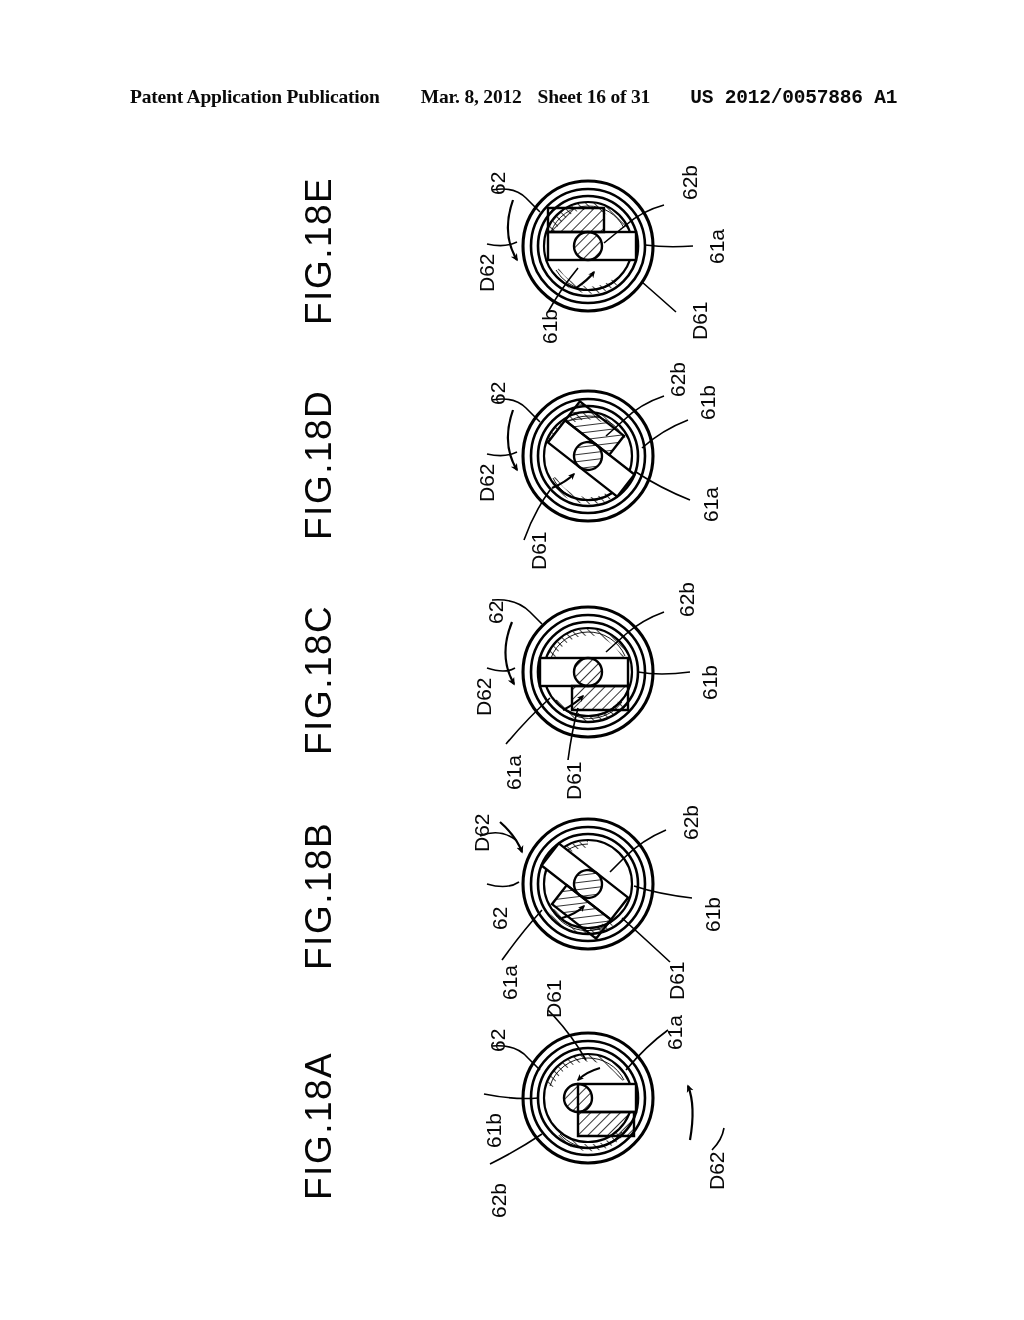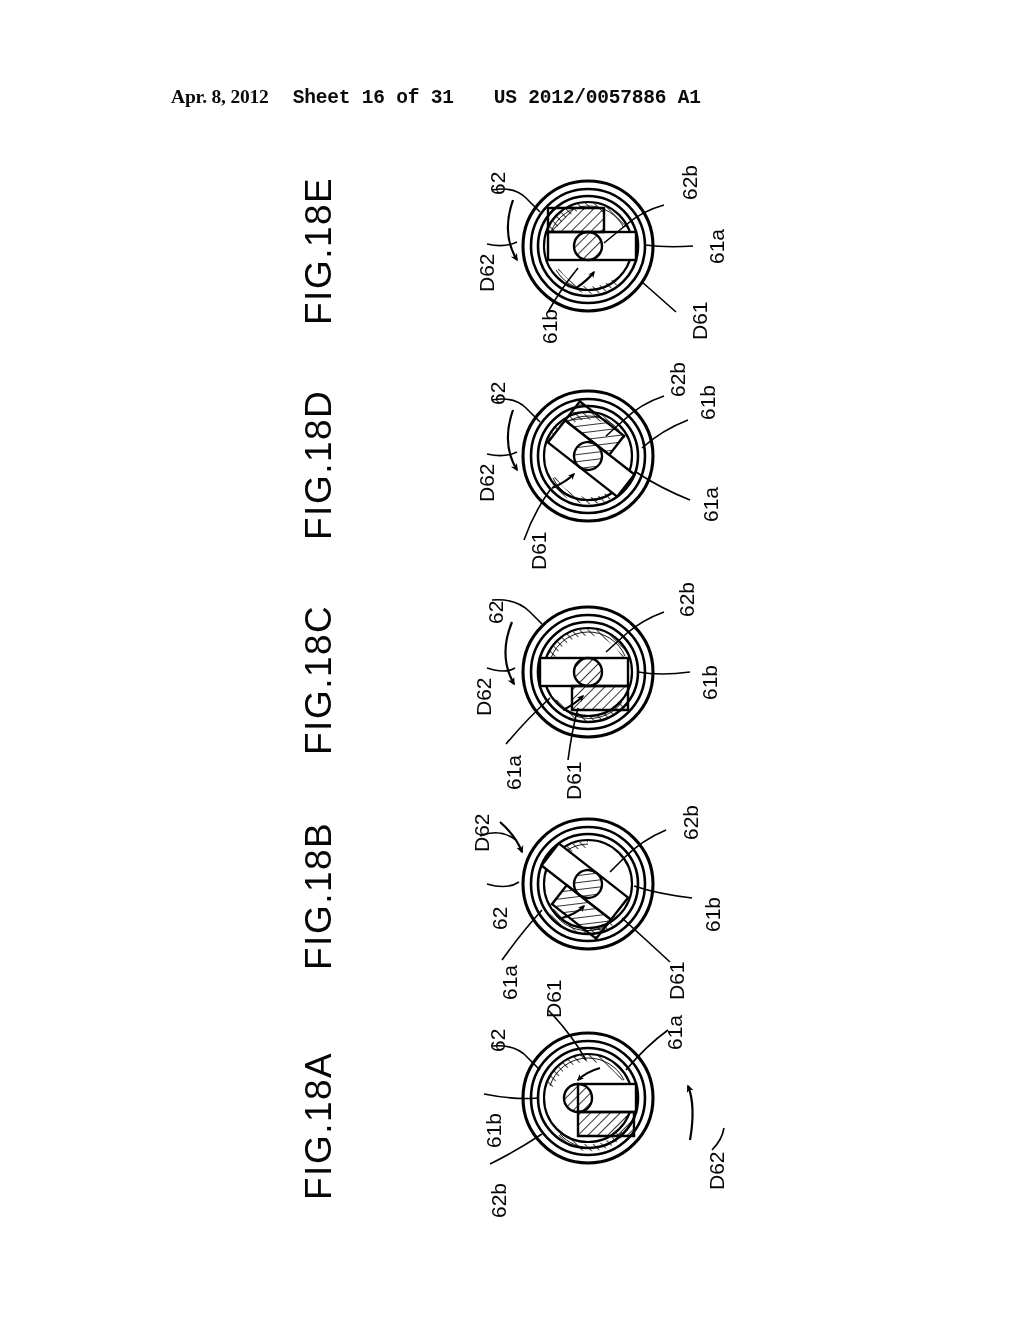--- a/index.html
+++ b/index.html
@@ -26,21 +26,21 @@
     align-items: baseline;
     font-family: "Liberation Serif", serif;
     font-weight: bold;
     font-size: 19.5px;
     color: #0a0a0a;
     letter-spacing: -0.2px;
     white-space: nowrap;
   }
   #header .h-pub   { flex: 0 0 auto; }
   #header .h-date  { flex: 0 0 auto; margin-left: 41px; }
-  #header .h-sheet { flex: 0 0 auto; margin-left: 24px; font-family: Liberation Mono, monospace; }
+  #header .h-sheet { flex: 0 0 auto; margin-left: 16px; }
   #header .h-num   { flex: 0 0 auto; margin-left: 40px; font-family: Liberation Mono, monospace; }
 
   
   #sheet {
     position: absolute;
     top: 0;
     left: 0;
     width: 1024px;
     height: 1320px;
   }
@@ -73,21 +73,22 @@
     letter-spacing: 0px;
   }
 
   svg { display: block; }
   .noselect { user-select: none; }
 </style>
 </head>
 <body class="noselect">
 
 <div id="header">
-  <span class="h-date">Apr. 8, 2012</span>
+  <span class="h-pub">Patent Application Publication</span>
+  <span class="h-date">Mar. 8, 2012</span>
   <span class="h-sheet">Sheet 16 of 31</span>
   <span class="h-num">US 2012/0057886 A1</span>
 </div>
 
 <div id="sheet">
 
   <svg width="1024" height="1320" viewBox="0 0 1024 1320">
     <defs>
 
       <pattern id="hatch" width="7" height="7" patternTransform="rotate(45)" patternUnits="userSpaceOnUse">

